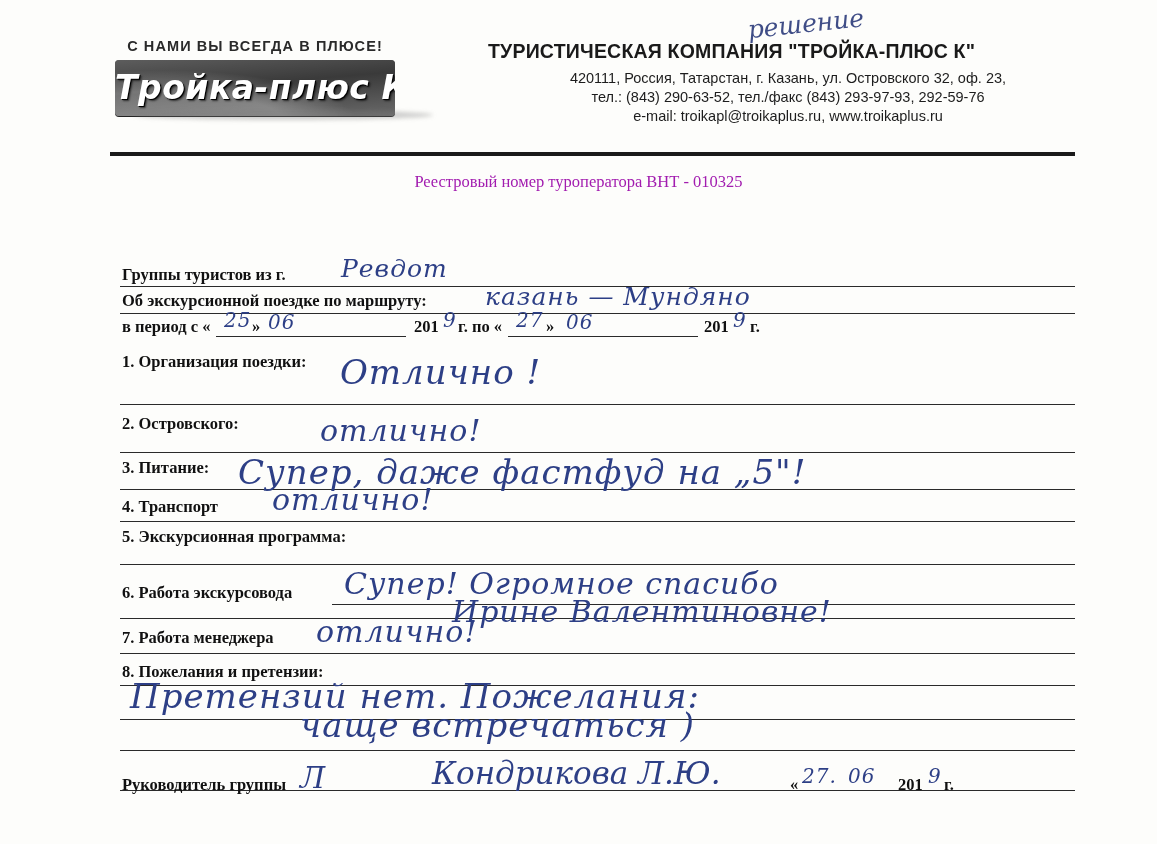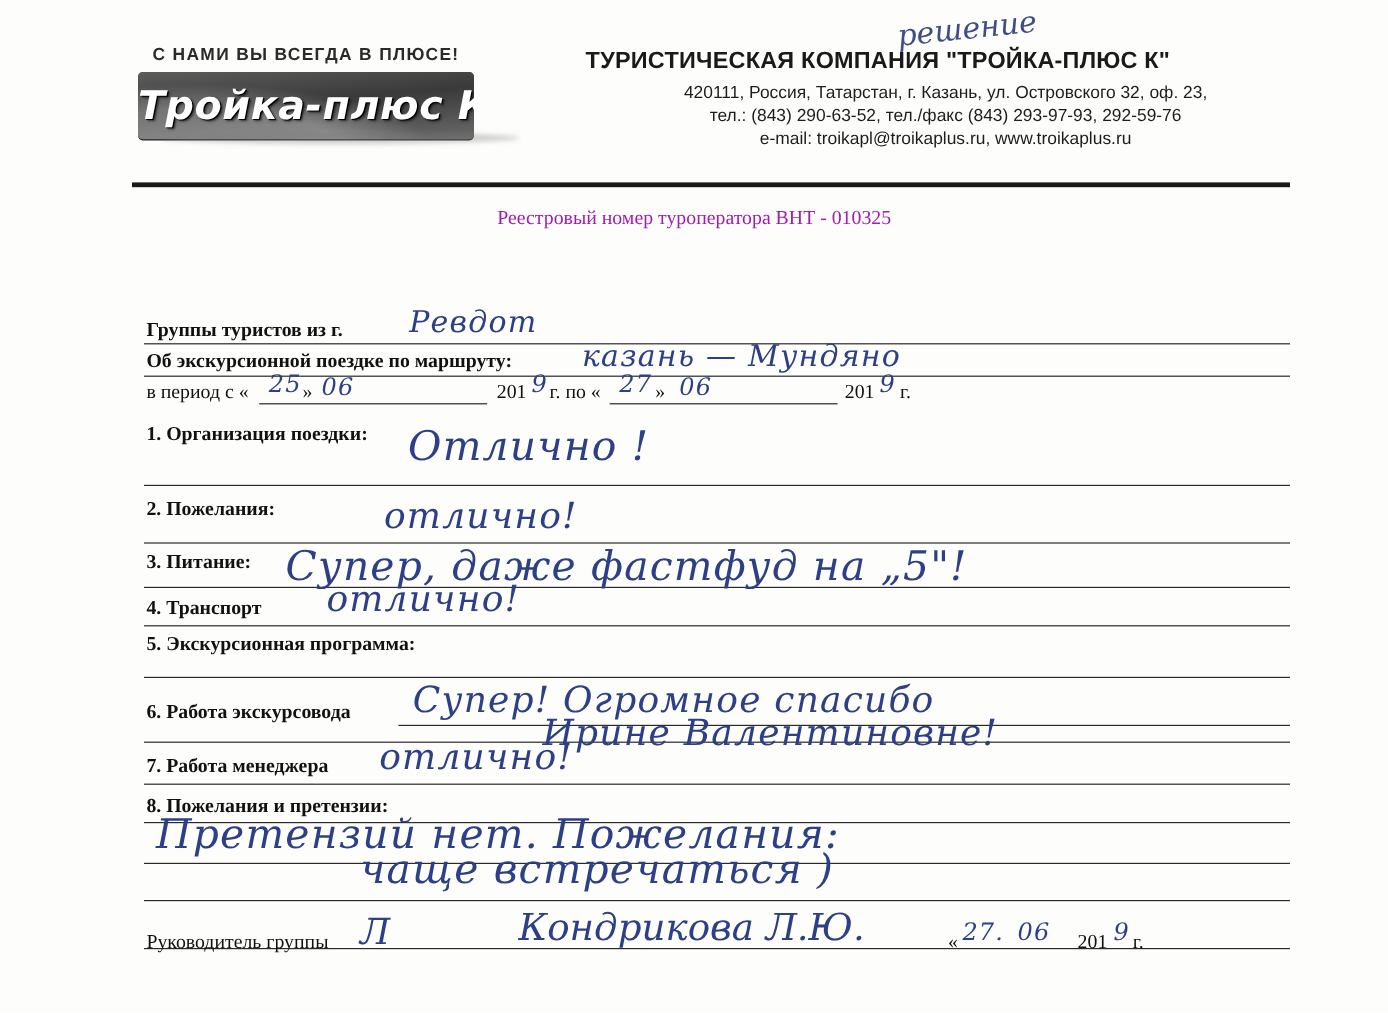--- a/index.html
+++ b/index.html
@@ -150,21 +150,21 @@
   .lbl {
     position: absolute;
     font-family: "Liberation Serif", serif;
     font-weight: bold;
     font-size: 16.5px;
     color: #111;
     white-space: nowrap;
     background: transparent;
     z-index: 3;
   }
-  .lbl.plain { font-weight: normal; }
+  .lbl.plain { font-weight: bold; }
 
   .line {
     position: absolute;
     height: 1px;
     background: #2a2a2a;
     z-index: 1;
   }
 
   
   .hw {
@@ -245,21 +245,21 @@
 
   <div class="lbl" style="left:122px; top:352px;">
     <span>1.</span>
     <span>Организация поездки:</span>
   </div>
   <div class="line" style="left:120px; top:404px; width:955px;"></div>
   <div class="hw huge" style="left:340px; top:352px;">Отлично !</div>
 
   <div class="lbl" style="left:122px; top:414px;">
     <span>2.</span>
-    <span>Пожелания:</span>
+    <span>Островского:</span>
   </div>
   <div class="line" style="left:120px; top:452px; width:955px;"></div>
   <div class="hw big" style="left:320px; top:413px;">отлично!</div>
 
   <div class="lbl" style="left:122px; top:458px;">
     <span>3.</span>
     <span>Питание:</span>
   </div>
   <div class="line" style="left:120px; top:489px; width:955px;"></div>
   <div class="hw huge" style="left:238px; top:452px;">Супер, даже фастфуд на „5"!</div>

